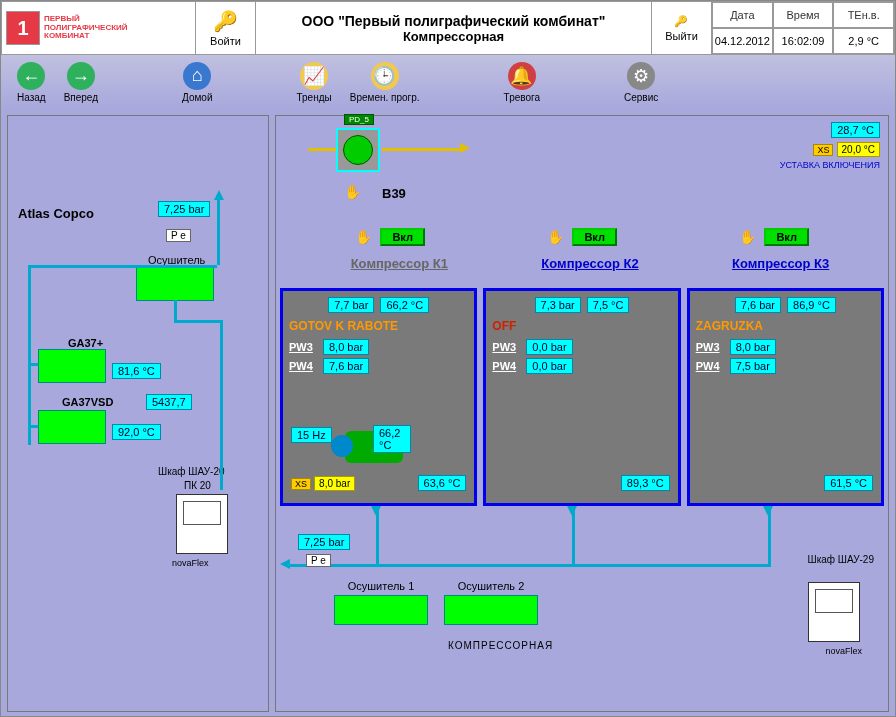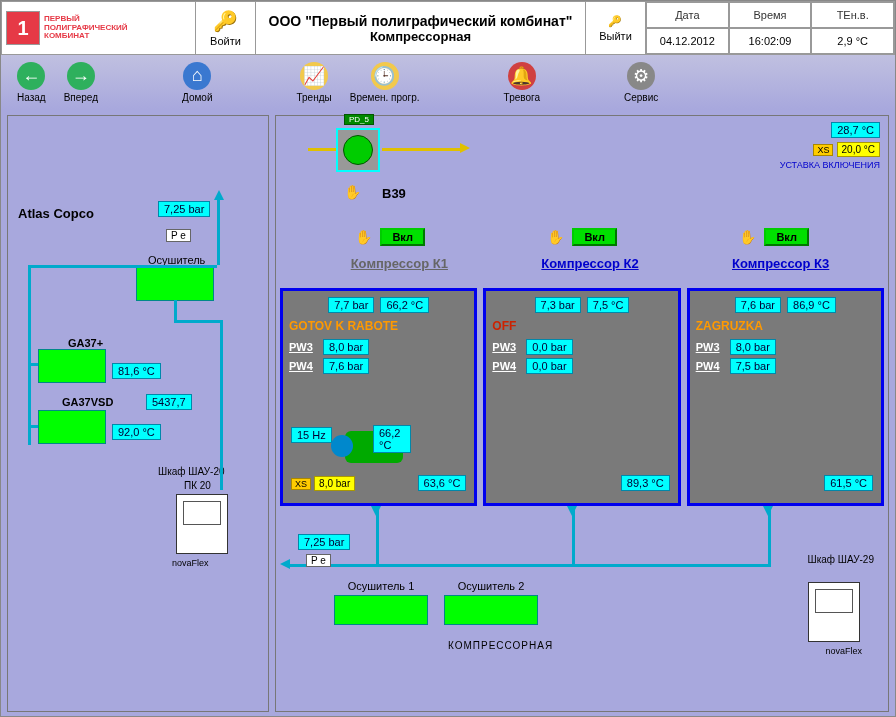--- a/index.html
+++ b/index.html
@@ -10,21 +10,21 @@
   .header { display: flex; align-items: stretch; background: #fff; border: 1px solid #999; height: 54px; }
   .logo-box { width: 194px; border-right: 1px solid #999; display: flex; align-items: center; padding: 4px; gap: 4px; }
   .logo-sq { width: 34px; height: 34px; background: #e63946; border: 1px solid #999; display: flex; align-items: center; justify-content: center; color: #fff; font-weight: bold; font-size: 20px; }
   .logo-txt { font-size: 8px; color: #e63946; line-height: 1.1; font-weight: bold; }
   .login-cell { width: 60px; border-right: 1px solid #999; display: flex; flex-direction: column; align-items: center; justify-content: center; gap: 2px; }
   .login-cell .ico { font-size: 20px; }
   .title-cell { flex: 1; border-right: 1px solid #999; display: flex; flex-direction: column; align-items: center; justify-content: center; font-weight: bold; }
   .title-cell .t1 { font-size: 14px; }
   .title-cell .t2 { font-size: 13px; }
   .exit-cell { width: 60px; border-right: 1px solid #999; display: flex; flex-direction: column; align-items: center; justify-content: center; gap: 2px; }
-  .dt-cell { width: 248px; display: flex; flex-direction: column; }
+  .dt-cell { width: 182px; display: flex; flex-direction: column; }
   .dt-row { display: flex; height: 50%; }
   .dt-c { flex: 1; border: 1px solid #999; display: flex; align-items: center; justify-content: center; font-size: 11px; }
   .dt-c.hdr { color: #333; }
 
   
   .toolbar { height: 54px; display: flex; align-items: center; padding: 0 10px; gap: 6px; background: linear-gradient(#c0c0e0,#a8a8dd); }
   .tbtn { display: flex; flex-direction: column; align-items: center; gap: 2px; padding: 2px 6px; cursor: pointer; font-size: 10px; }
   .tbtn .tico { width: 28px; height: 28px; display: flex; align-items: center; justify-content: center; font-size: 18px; border-radius: 50%; }
   .tbtn.green .tico { background: #2eb05d; color: #fff; }
   .tbtn.blue .tico { background: #3a78d0; color: #fff; }

